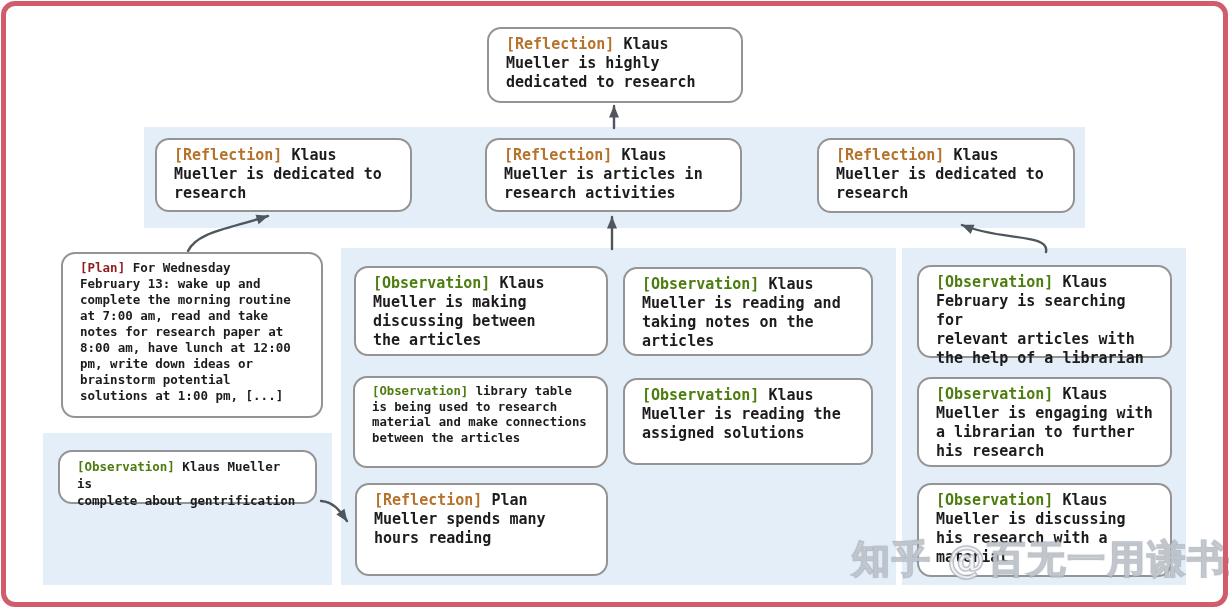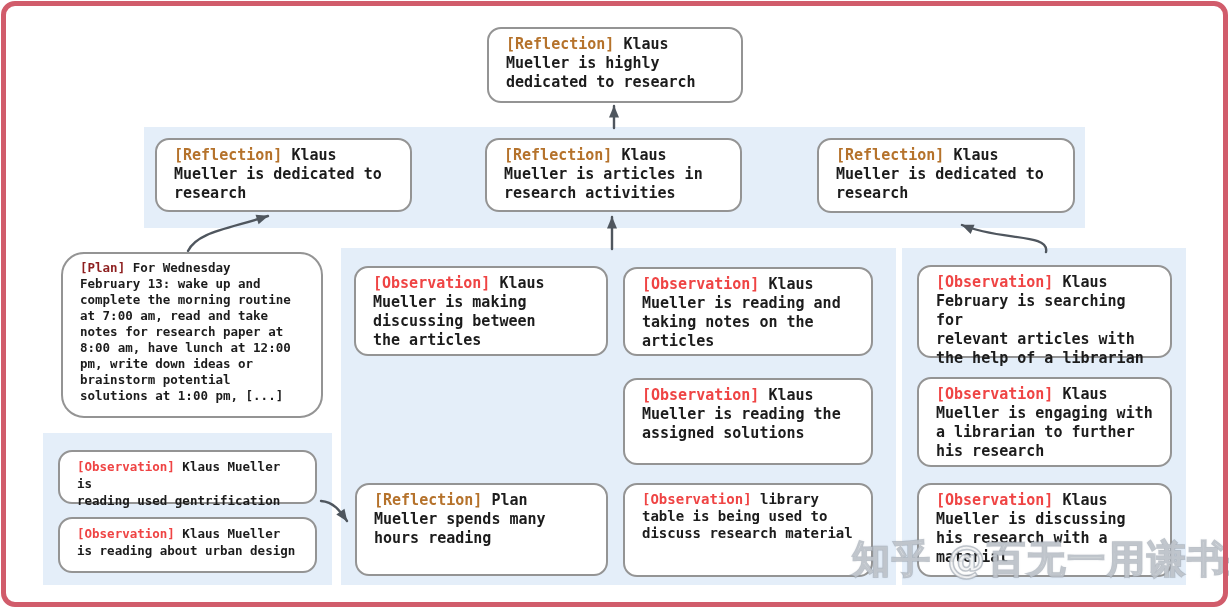--- a/index.html
+++ b/index.html
@@ -8,21 +8,21 @@
   .frame{position:absolute;inset:1px;border:5px solid #d15c6b;border-radius:14px;
          pointer-events:none;z-index:50;}
   .band{position:absolute;background:#e4eef9;z-index:1;}
   .node{position:absolute;background:#ffffff;border:2.5px solid #949494;border-radius:14px;
         display:flex;align-items:flex-start;z-index:10;box-sizing:border-box;
         padding:6px 14px 10px 17px;font-weight:700;color:#1c1c1c;}
   .node .content{width:100%;}
   .node .txt{white-space:pre-line;}
   .tag{margin-right:1ch;}
   .tag-reflection{color:#b5722b;}
-  .tag-observation{color:#ef4444;}
+  .tag-observation{color:#4d7c0f;}
   .tag-plan{color:#8e1f1f;}
   .f-lg{font-size:15px;line-height:19px;}
   .f-md{font-size:14px;line-height:17px;}
   .f-sm{font-size:12.5px;line-height:16px;}
   .f-xs{font-size:12.3px;line-height:15.5px;}
   .f-ob{font-size:12.5px;line-height:17px;}
   svg.arrows{position:absolute;left:0;top:0;z-index:5;pointer-events:none;}
   .watermark{position:absolute;left:852px;top:534px;z-index:40;white-space:nowrap;
              font-family:"DejaVu Sans",sans-serif;font-weight:700;font-size:38px;
              letter-spacing:2px;color:rgba(252,252,253,0.82);
@@ -69,68 +69,65 @@
     <div class="content"><span class="tag tag-reflection">[Reflection]</span><span class="txt">Klaus
 Mueller is articles in
 research activities</span></div>
   </div>
   <div class="node f-lg" style="left:817px;top:138px;width:258px;height:75px;">
     <div class="content"><span class="tag tag-reflection">[Reflection]</span><span class="txt">Klaus
 Mueller is dedicated to
 research</span></div>
   </div>
 
-  <div class="node f-sm" style="left:61px;top:252px;width:262px;height:166px;border-radius:23px;">
+  <div class="node f-sm" style="left:61px;top:252px;width:262px;height:166px;">
     <div class="content"><span class="tag tag-plan">[Plan]</span><span class="txt">For Wednesday
 February 13: wake up and
 complete the morning routine
 at 7:00 am, read and take
 notes for research paper at
 8:00 am, have lunch at 12:00
 pm, write down ideas or
 brainstorm potential
 solutions at 1:00 pm, [...]</span></div>
   </div>
 
   <div class="node f-ob" style="left:58px;top:450px;width:259px;height:54px;">
     <div class="content"><span class="tag tag-observation">[Observation]</span><span class="txt">Klaus Mueller is
-reading used gentrification</span></div>
-  </div>
-  <div class="node f-ob" style="left:58px;top:517px;width:259px;height:56px;">
-    <div class="content"><span class="tag tag-observation">[Observation]</span><span class="txt">Klaus Mueller
-is reading about urban design</span></div>
+complete about gentrification</span></div>
   </div>
 
   <div class="node f-lg" style="left:354px;top:266px;width:254px;height:90px;">
     <div class="content"><span class="tag tag-observation">[Observation]</span><span class="txt">Klaus
 Mueller is making
 discussing between
 the articles</span></div>
+  </div>
+  <div class="node f-xs" style="left:353px;top:376px;width:255px;height:92px;">
+    <div class="content"><span class="tag tag-observation">[Observation]</span><span class="txt">library table
+is being used to research
+material and make connections
+between the articles</span></div>
   </div>
   <div class="node f-lg" style="left:355px;top:483px;width:253px;height:93px;">
     <div class="content"><span class="tag tag-reflection">[Reflection]</span><span class="txt">Plan
 Mueller spends many
 hours reading</span></div>
   </div>
 
   <div class="node f-lg" style="left:623px;top:267px;width:250px;height:89px;">
     <div class="content"><span class="tag tag-observation">[Observation]</span><span class="txt">Klaus
 Mueller is reading and
 taking notes on the
 articles</span></div>
   </div>
   <div class="node f-lg" style="left:623px;top:378px;width:250px;height:87px;">
     <div class="content"><span class="tag tag-observation">[Observation]</span><span class="txt">Klaus
 Mueller is reading the
 assigned solutions</span></div>
-  </div>
-  <div class="node f-md" style="left:623px;top:483px;width:250px;height:94px;">
-    <div class="content"><span class="tag tag-observation">[Observation]</span><span class="txt">library
-table is being used to
-discuss research material</span></div>
   </div>
 
   <div class="node f-lg" style="left:917px;top:265px;width:255px;height:93px;">
     <div class="content"><span class="tag tag-observation">[Observation]</span><span class="txt">Klaus
 February is searching for
 relevant articles with
 the help of a librarian</span></div>
   </div>
   <div class="node f-lg" style="left:917px;top:377px;width:255px;height:90px;">
     <div class="content"><span class="tag tag-observation">[Observation]</span><span class="txt">Klaus

